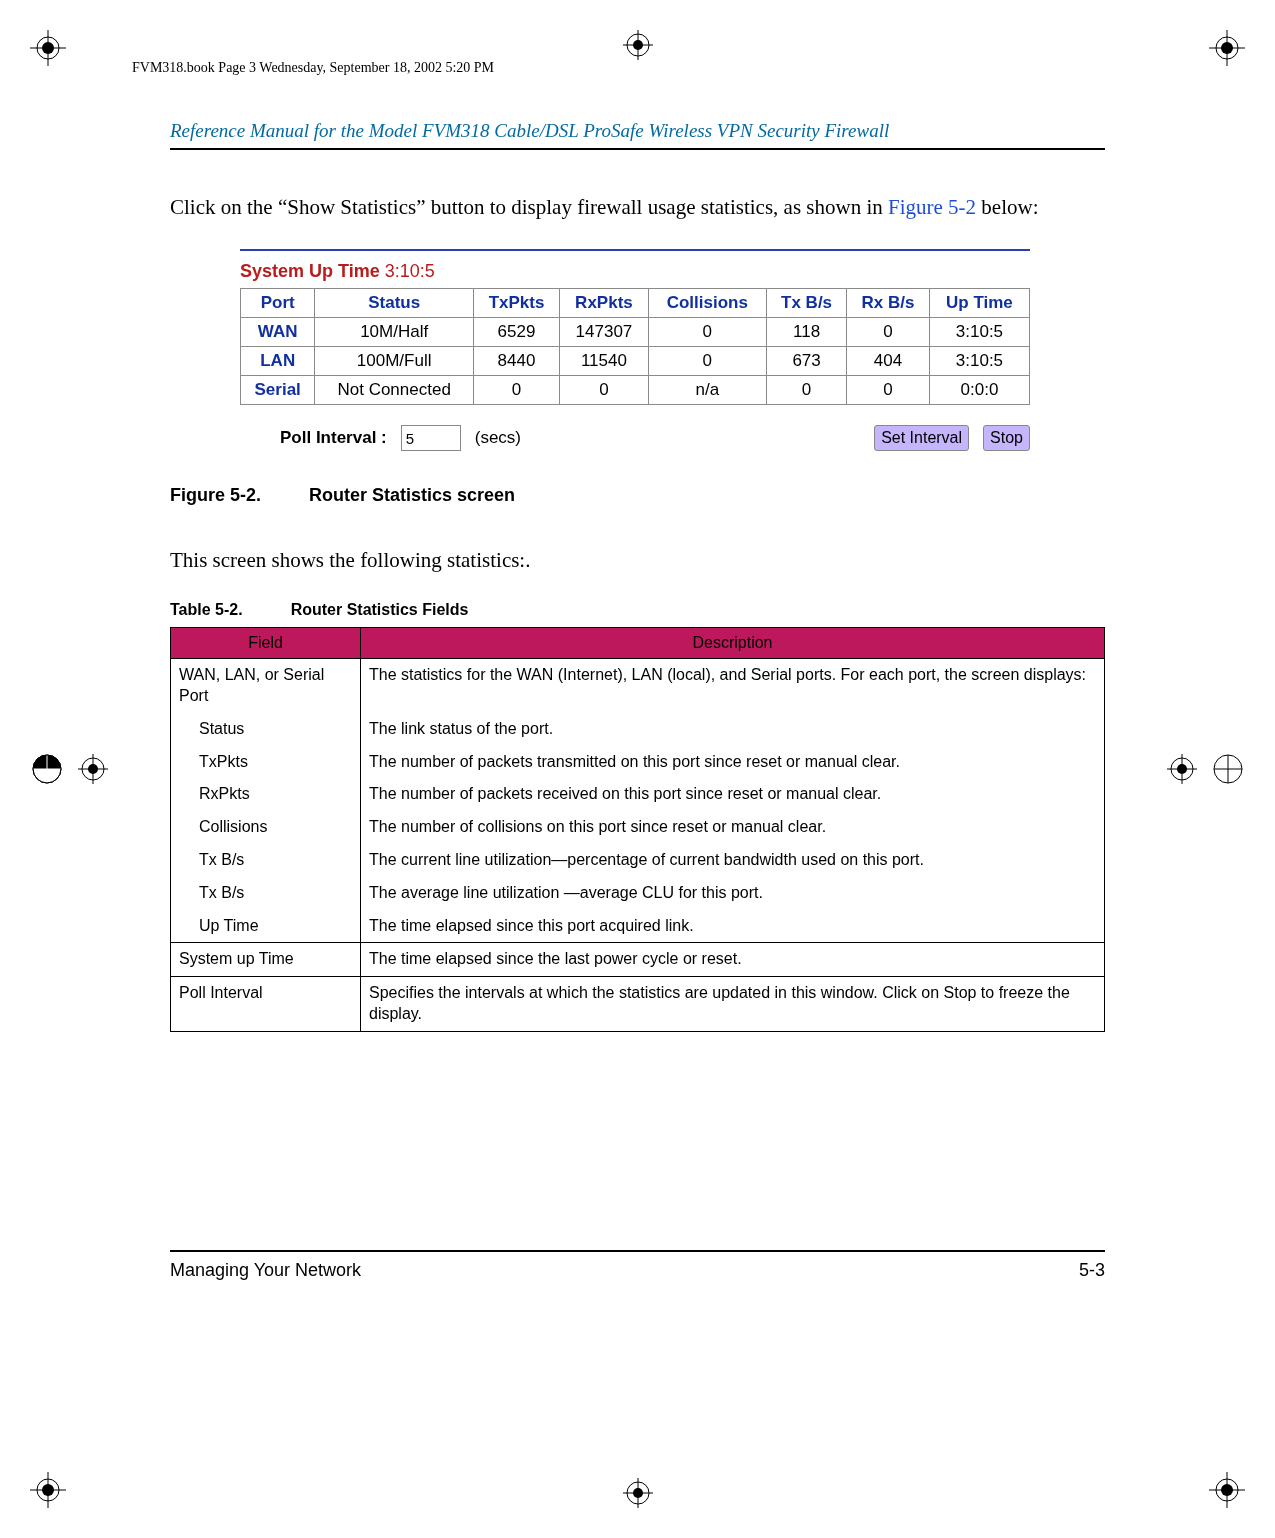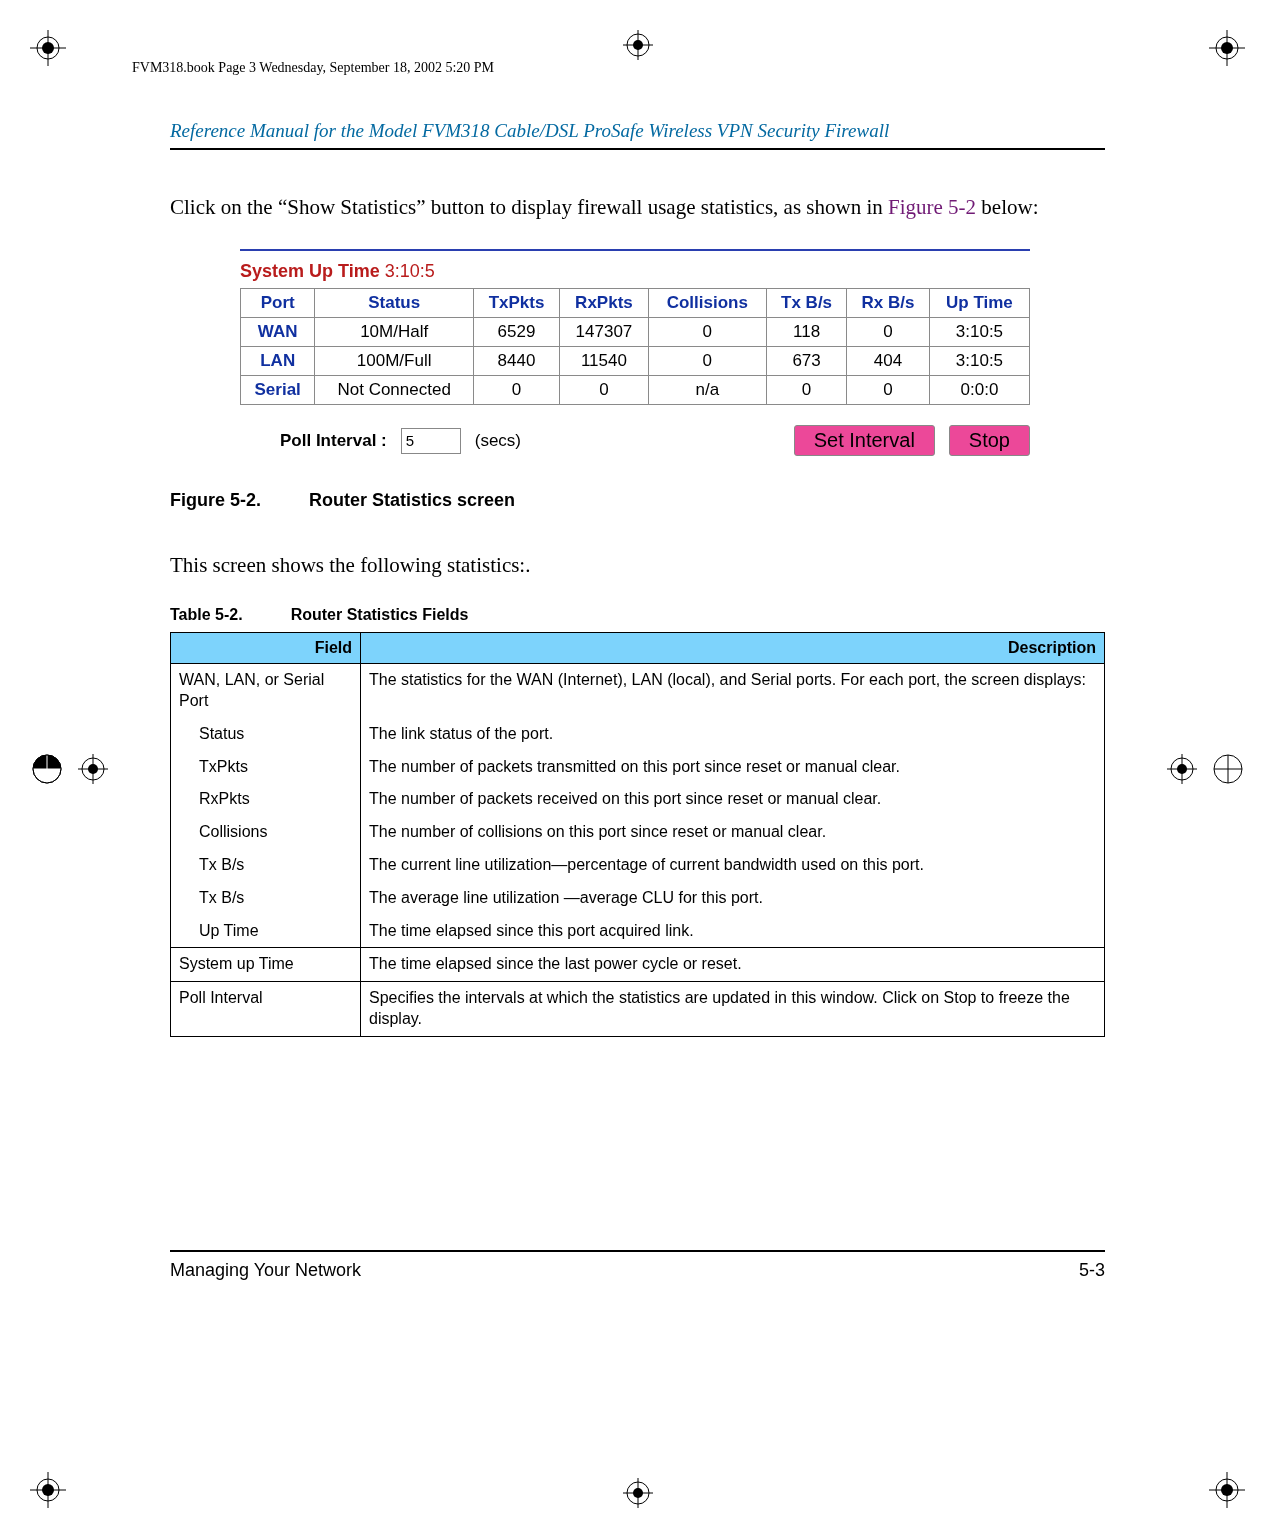--- a/index.html
+++ b/index.html
@@ -46,21 +46,21 @@
       padding-bottom: 6px;
       border-bottom: 2px solid #000;
     }
 
     .body-text {
       margin-top: 44px;
       font-size: 21px;
       line-height: 1.3;
       font-family: "Times New Roman", serif;
     }
-    .body-text .xref { color: #701a75; }
+    .body-text .xref { color: #1d4ed8; }
 
     .figure {
       margin-top: 28px;
       margin-left: 70px;
       width: 790px;
     }
     .stats-hr {
       border: none;
       border-top: 2px solid #2a3fb0;
       margin-bottom: 10px;
@@ -107,25 +107,25 @@
     .poll-row .lbl { font-weight: bold; }
     .poll-row input.num {
       width: 60px;
       height: 26px;
       border: 1px solid #888;
       padding: 2px 4px;
       font-size: 15px;
     }
     .poll-row .secs { margin-right: auto; }
     .poll-row button {
-      background: #ec4899;
+      background: #c4b5fd;
       border: 1px solid #888;
       border-radius: 3px;
-      padding: 3px 19px;
-      font-size: 20px;
+      padding: 3px 6px;
+      font-size: 16px;
       color: #000;
       cursor: pointer;
     }
 
     .figure-caption {
       margin-top: 34px;
       font-family: Arial, Helvetica, sans-serif;
       font-size: 18px;
       font-weight: bold;
     }
@@ -147,24 +147,24 @@
 
     table.fields {
       margin-top: 8px;
       border-collapse: collapse;
       width: 100%;
       font-family: Arial, Helvetica, sans-serif;
       font-size: 16px;
     }
     table.fields th {
       border: 1px solid #000;
-      text-align: right;
+      text-align: center;
       padding: 6px 8px;
-      font-weight: bold;
-      background: #7dd3fc;
+      font-weight: normal;
+      background: #be185d;
     }
     table.fields td {
       border-left: 1px solid #000;
       border-right: 1px solid #000;
       border-bottom: 1px solid #000;
       padding: 6px 8px;
       vertical-align: top;
       line-height: 1.3;
     }
     table.fields td.noborder-bottom { border-bottom: none; }

